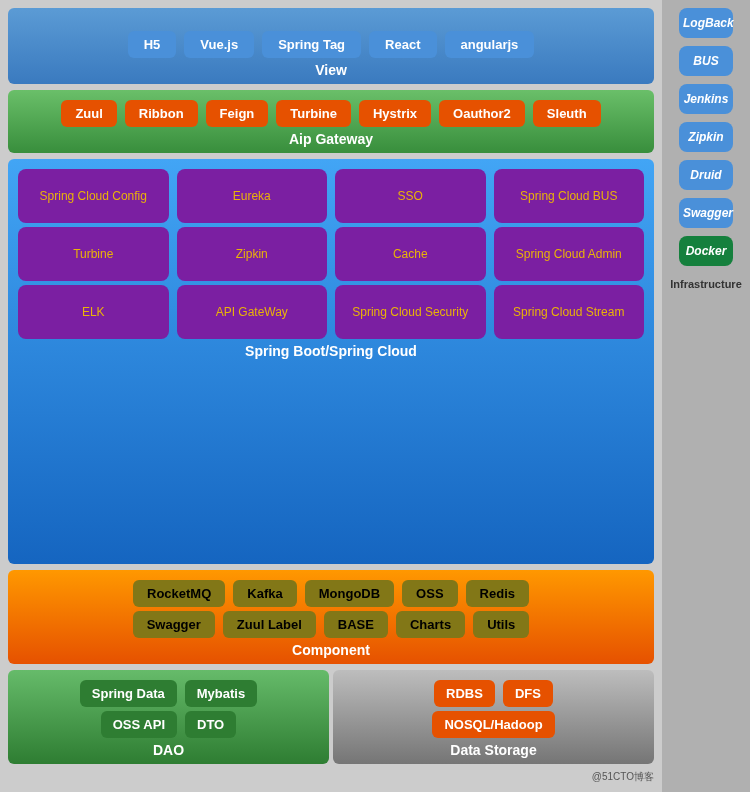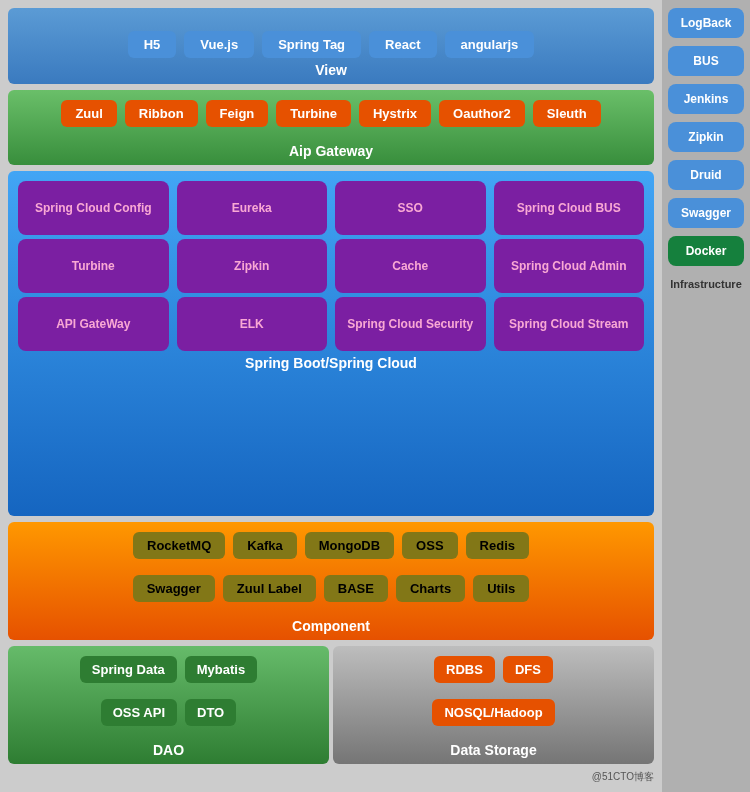--- a/index.html
+++ b/index.html
@@ -24,28 +24,29 @@
       width: 88px;
       background: #b0b0b0;
       display: flex;
       flex-direction: column;
       align-items: center;
       padding: 8px 6px;
       gap: 8px;
     }
 
     .sidebar-btn {
-      width: 76px;
+      width: 54px;
       padding: 8px 4px;
       border-radius: 8px;
       text-align: center;
       font-size: 12px;
       font-weight: bold;
       color: white;
       cursor: pointer;
+      font-style: italic;
     }
 
     .sidebar-btn.blue { background: #4a90d9; }
     .sidebar-btn.green { background: #15803d; }
 
     .sidebar-label {
       font-size: 11px;
       color: #333;
       text-align: center;
       font-weight: bold;
@@ -110,25 +111,25 @@
 
     .springboot-grid {
       display: grid;
       grid-template-columns: 1fr 1fr 1fr 1fr;
       gap: 8px;
       margin-bottom: 4px;
     }
 
     .spring-tag {
       background: #7b1fa2;
-      color: #f9a8d4;
+      color: #eab308;
       border-radius: 8px;
       padding: 10px 8px;
       font-size: 12px;
-      font-weight: bold;
+      font-weight: normal;
       text-align: right;
       min-height: 54px;
       display: flex;
       align-items: center;
       justify-content: center;
     }
 
     
     .section-component {
       background: linear-gradient(to bottom, #ff9800, #e65100);
@@ -180,21 +181,21 @@
       border-radius: 6px;
       padding: 6px 12px;
       font-size: 13px;
       font-weight: bold;
     }
 
     .items-row {
       display: flex;
       gap: 8px;
       justify-content: center;
-      margin-bottom: 16px;
+      margin-bottom: 4px;
       flex-wrap: wrap;
     }
 
     .watermark {
       font-size: 10px;
       color: #555;
       text-align: right;
       align-self: flex-end;
       margin-top: auto;
     }
@@ -235,22 +236,22 @@
       <div class="spring-tag">SSO</div>
       <div class="spring-tag">Spring Cloud BUS</div>
     </div>
     <div class="springboot-grid">
       <div class="spring-tag">Turbine</div>
       <div class="spring-tag">Zipkin</div>
       <div class="spring-tag">Cache</div>
       <div class="spring-tag">Spring Cloud Admin</div>
     </div>
     <div class="springboot-grid">
+      <div class="spring-tag">ELK</div>
       <div class="spring-tag">API GateWay</div>
-      <div class="spring-tag">ELK</div>
       <div class="spring-tag">Spring Cloud Security</div>
       <div class="spring-tag">Spring Cloud Stream</div>
     </div>
     <div class="section-label">Spring Boot/Spring Cloud</div>
   </div>
 
   <div class="section-component">
     <div class="items-row">
       <div class="component-tag">RocketMQ</div>
       <div class="component-tag">Kafka</div>

